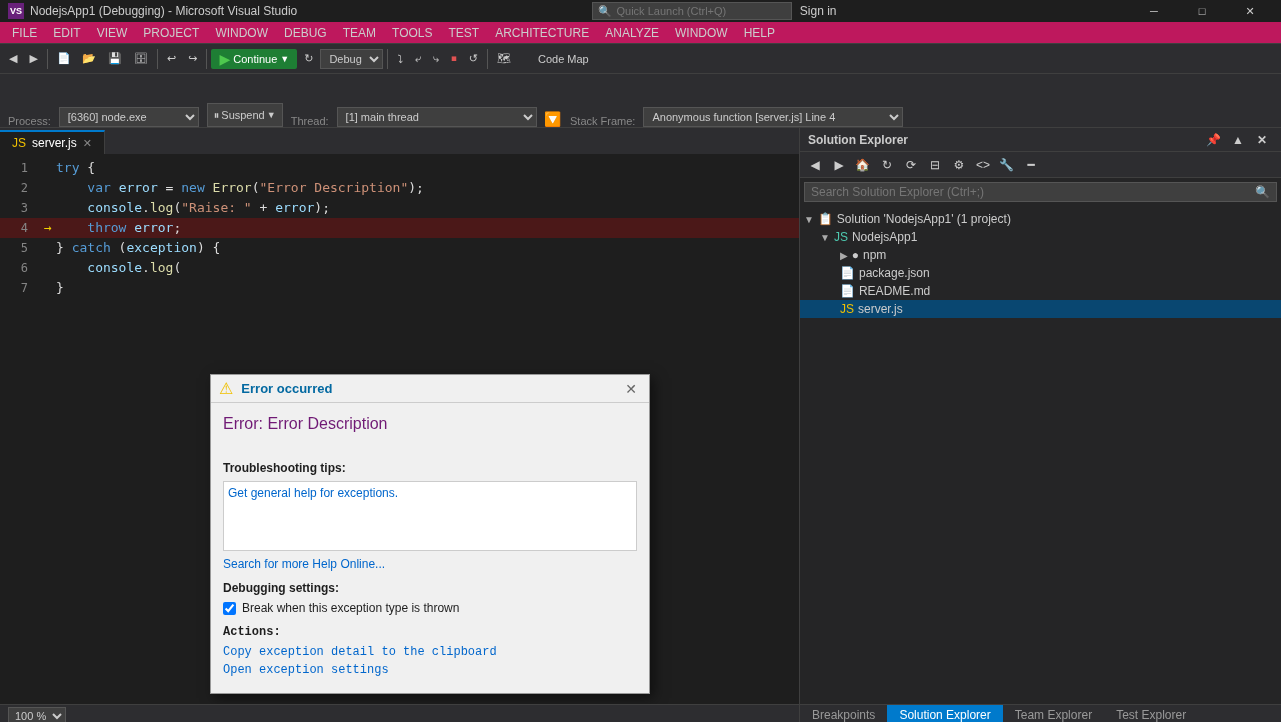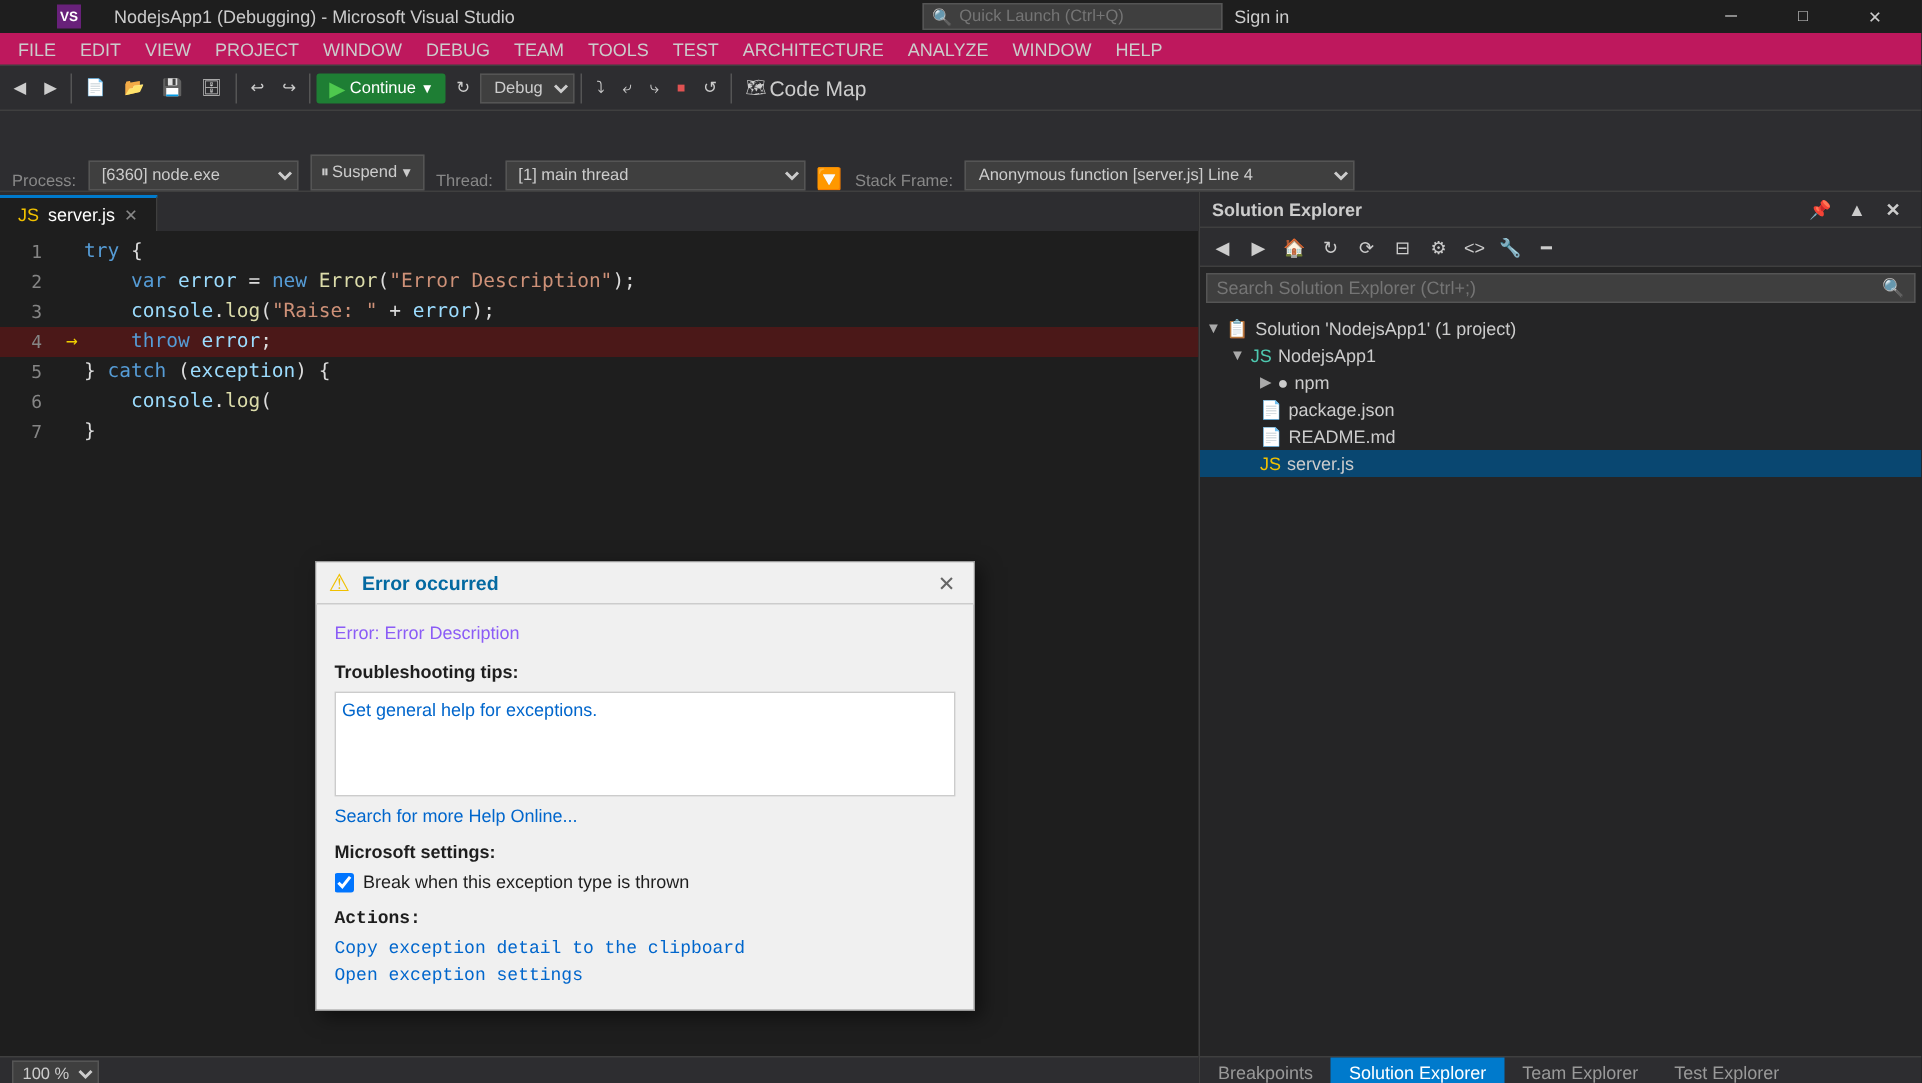--- a/index.html
+++ b/index.html
@@ -1,20 +1,20 @@
 <!DOCTYPE html>
 <html><head>
   <meta charset="utf-8">
   <style>
     * { margin: 0; padding: 0; box-sizing: border-box; }
     body { font-family: 'Segoe UI', sans-serif; font-size: 12px; background: #2d2d30; color: #dcdcdc; width: 1281px; height: 722px; overflow: hidden; }
 
     
     .title-bar { background: #1e1e1e; height: 22px; display: flex; align-items: center; justify-content: space-between; padding: 0 8px; }
-    .title-bar-left { display: flex; align-items: center; gap: 22px; margin-left: 30px; }
+    .title-bar-left { display: flex; align-items: center; gap: 6px; }
     .title-bar-logo { width: 16px; height: 16px; background: #68217a; display: flex; align-items: center; justify-content: center; font-size: 9px; color: white; font-weight: bold; }
     .title-bar-title { font-size: 12px; color: #ccc; }
     .title-bar-controls { display: flex; gap: 2px; }
     .title-bar-btn { width: 46px; height: 22px; display: flex; align-items: center; justify-content: center; font-size: 11px; color: #ccc; cursor: pointer; }
     .title-search { display: flex; align-items: center; background: #3f3f3f; border: 1px solid #555; padding: 1px 6px; width: 200px; height: 18px; gap: 4px; }
     .title-search input { background: transparent; border: none; outline: none; color: #ccc; font-size: 11px; width: 160px; }
     .title-notif { display: flex; align-items: center; gap: 8px; color: #ccc; font-size: 11px; }
 
     
     .menu-bar { background: #be185d; height: 22px; display: flex; align-items: center; padding: 0 4px; border-bottom: 1px solid #3f3f3f; }
@@ -83,21 +83,21 @@
     
     .callstack-panel { flex: 1; background: #1e1e1e; display: flex; flex-direction: column; }
     .callstack-header { background: #2d2d30; height: 22px; display: flex; align-items: center; justify-content: space-between; padding: 0 8px; font-size: 12px; font-weight: bold; color: #ccc; border-bottom: 1px solid #3f3f3f; }
     .error-dialog { position: absolute; top: 220px; left: 210px; width: 440px; background: #f0f0f0; border: 1px solid #999; box-shadow: 4px 4px 12px rgba(0,0,0,0.5); z-index: 101; color: #1e1e1e; font-size: 12px; }
     .dialog-titlebar { background: #f0f0f0; height: 28px; display: flex; align-items: center; justify-content: space-between; padding: 0 8px; border-bottom: 1px solid #ccc; }
     .dialog-title-left { display: flex; align-items: center; gap: 8px; }
     .dialog-warn-icon { color: #f0c000; font-size: 16px; }
     .dialog-title-text { font-size: 13px; font-weight: bold; color: #0369a1; }
     .dialog-close { width: 20px; height: 20px; display: flex; align-items: center; justify-content: center; color: #666; cursor: pointer; font-size: 14px; border: 1px solid transparent; }
     .dialog-body { padding: 12px; }
-    .dialog-error-text { color: #8b5cf6; margin-bottom: 12px; font-size: 12px; }
+    .dialog-error-text { color: #701a75; margin-bottom: 28px; font-size: 16px; }
     .dialog-section-title { font-weight: bold; color: #1e1e1e; margin-bottom: 6px; }
     .dialog-tips-box { border: 1px solid #ccc; background: white; height: 70px; overflow-y: auto; margin-bottom: 6px; }
     .dialog-tips-link { color: #0066cc; cursor: pointer; text-decoration: none; padding: 4px; display: block; font-size: 12px; }
     .dialog-more-link { color: #0066cc; cursor: pointer; font-size: 12px; text-decoration: none; }
     .dialog-exception-section { margin-top: 10px; }
     .dialog-checkbox-row { display: flex; align-items: center; gap: 6px; color: #1e1e1e; font-size: 12px; }
     .dialog-actions-section { margin-top: 10px; font-family: Liberation Mono, monospace; }
     .dialog-action-link { color: #0066cc; cursor: pointer; font-size: 12px; text-decoration: none; display: block; margin-bottom: 4px; }
   </style>
 </head>
@@ -163,21 +163,21 @@
   </select>
   <div class="tb-sep"></div>
   <div class="tb-btn" title="Step Over">⤵</div>
   <div class="tb-btn" title="Step Into">⤶</div>
   <div class="tb-btn" title="Step Out">⤷</div>
   <div class="tb-btn" title="Stop" style="color:#e05252;">⏹</div>
   <div class="tb-btn" title="Restart">↺</div>
   <div class="tb-sep"></div>
   <div class="tb-btn">
     <span>🗺</span>
-    <span style="font-size:14px;">Code Map</span>
+    <span style="font-size:11px;margin-left:25px;">Code Map</span>
   </div>
 </div>
 
 <div class="debug-bar">
   <span class="debug-label">Process:</span>
   <select class="debug-combo">
     <option>[6360] node.exe</option>
   </select>
   <div class="tb-btn" style="background:#3f3f3f;border:1px solid #555;font-size:11px;padding:0 6px;">
     <span>⏸</span>
@@ -258,21 +258,21 @@
           <div class="dialog-close">✕</div>
         </div>
         <div class="dialog-body">
           <div class="dialog-error-text">Error: Error Description</div>
           <div class="dialog-section-title">Troubleshooting tips:</div>
           <div class="dialog-tips-box">
             <a class="dialog-tips-link">Get general help for exceptions.</a>
           </div>
           <a class="dialog-more-link">Search for more Help Online...</a>
           <div class="dialog-exception-section">
-            <div class="dialog-section-title">Microsoft settings:</div>
+            <div class="dialog-section-title">Debugging settings:</div>
             <div class="dialog-checkbox-row">
               <input type="checkbox" checked="" style="">
               <label>Break when this exception type is thrown</label>
             </div>
           </div>
           <div class="dialog-actions-section">
             <div class="dialog-section-title">Actions:</div>
             <a class="dialog-action-link">Copy exception detail to the clipboard</a>
             <a class="dialog-action-link">Open exception settings</a>
           </div>

